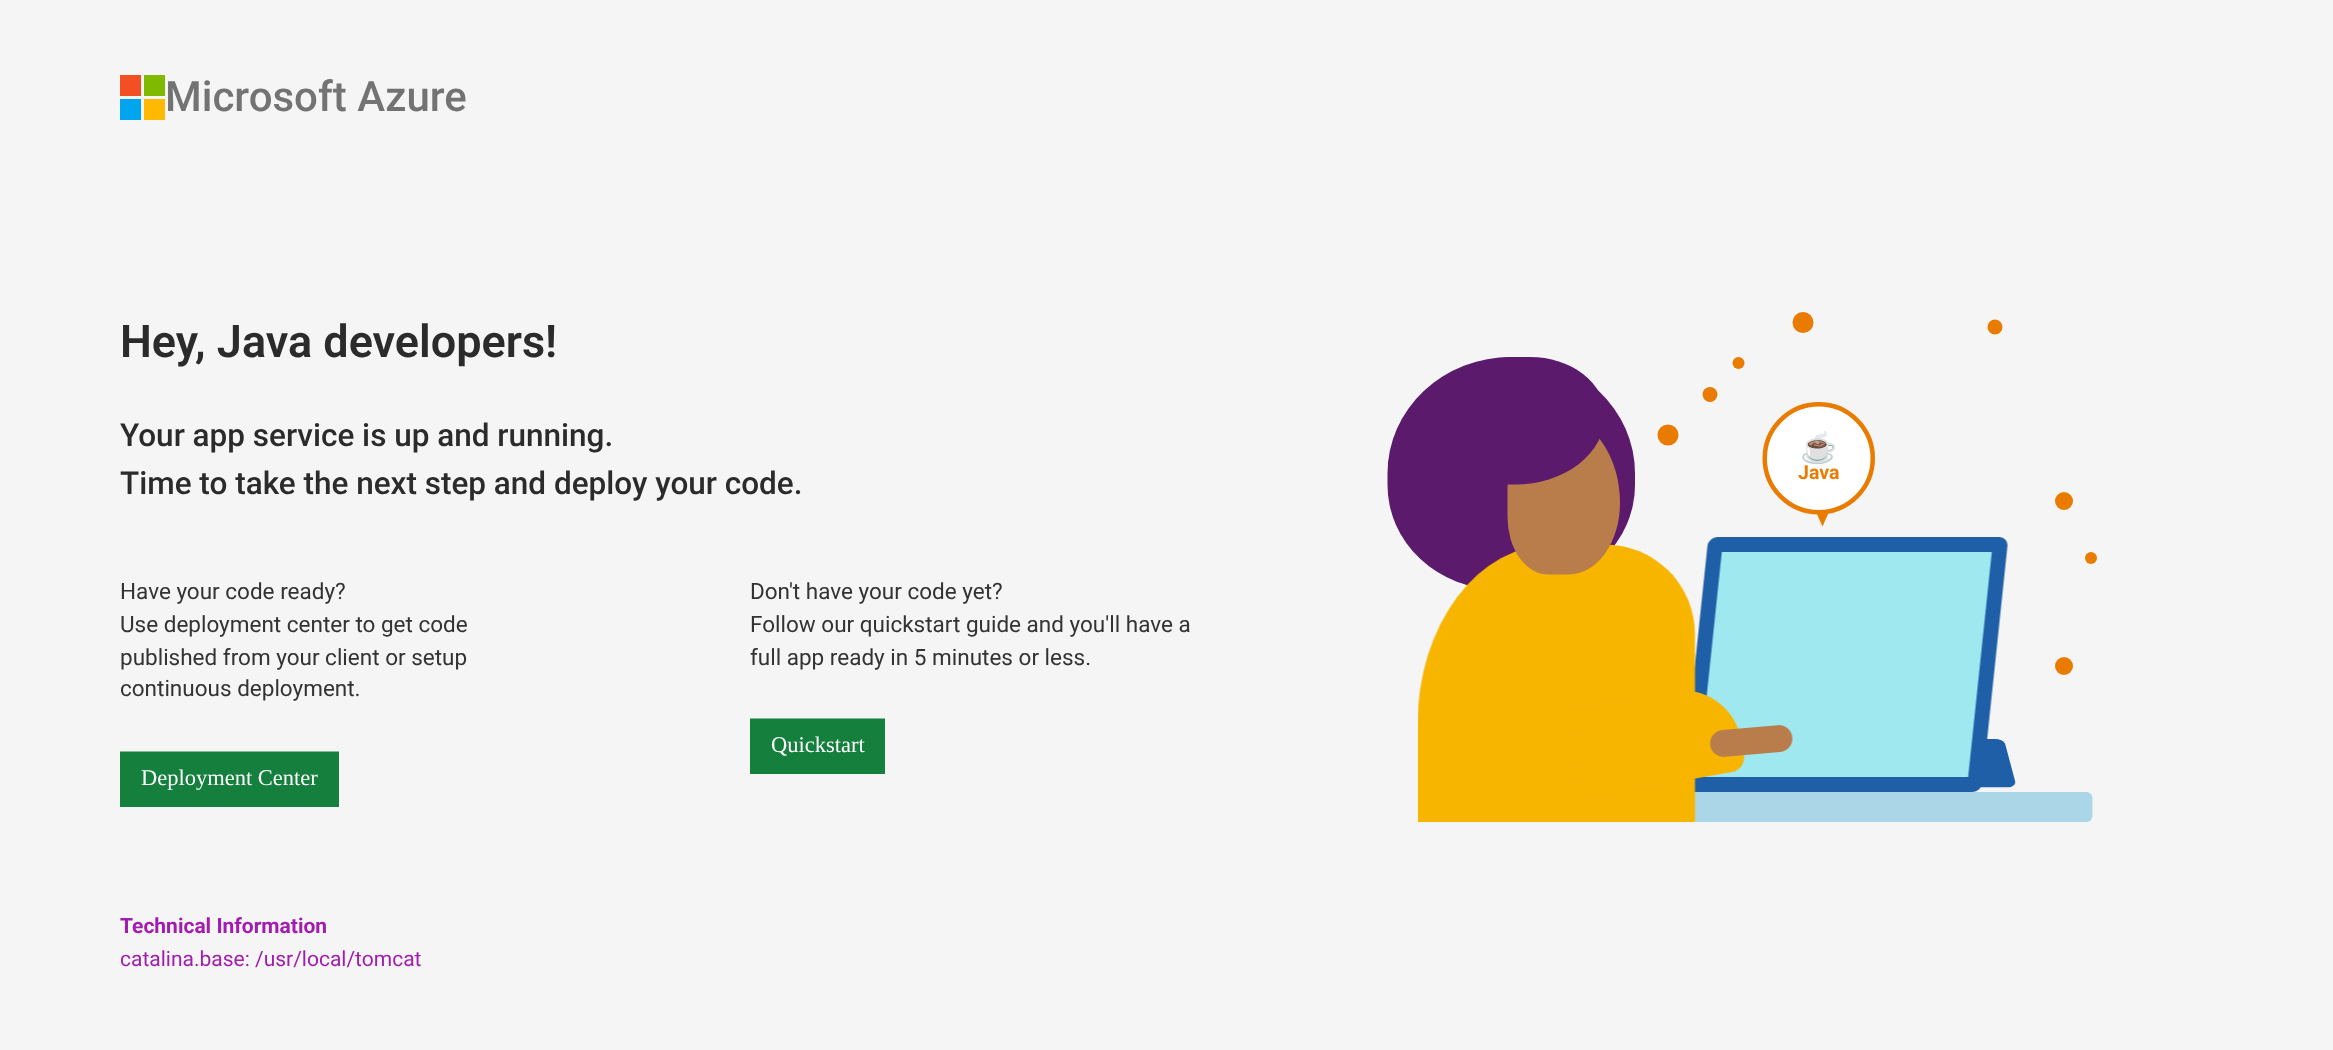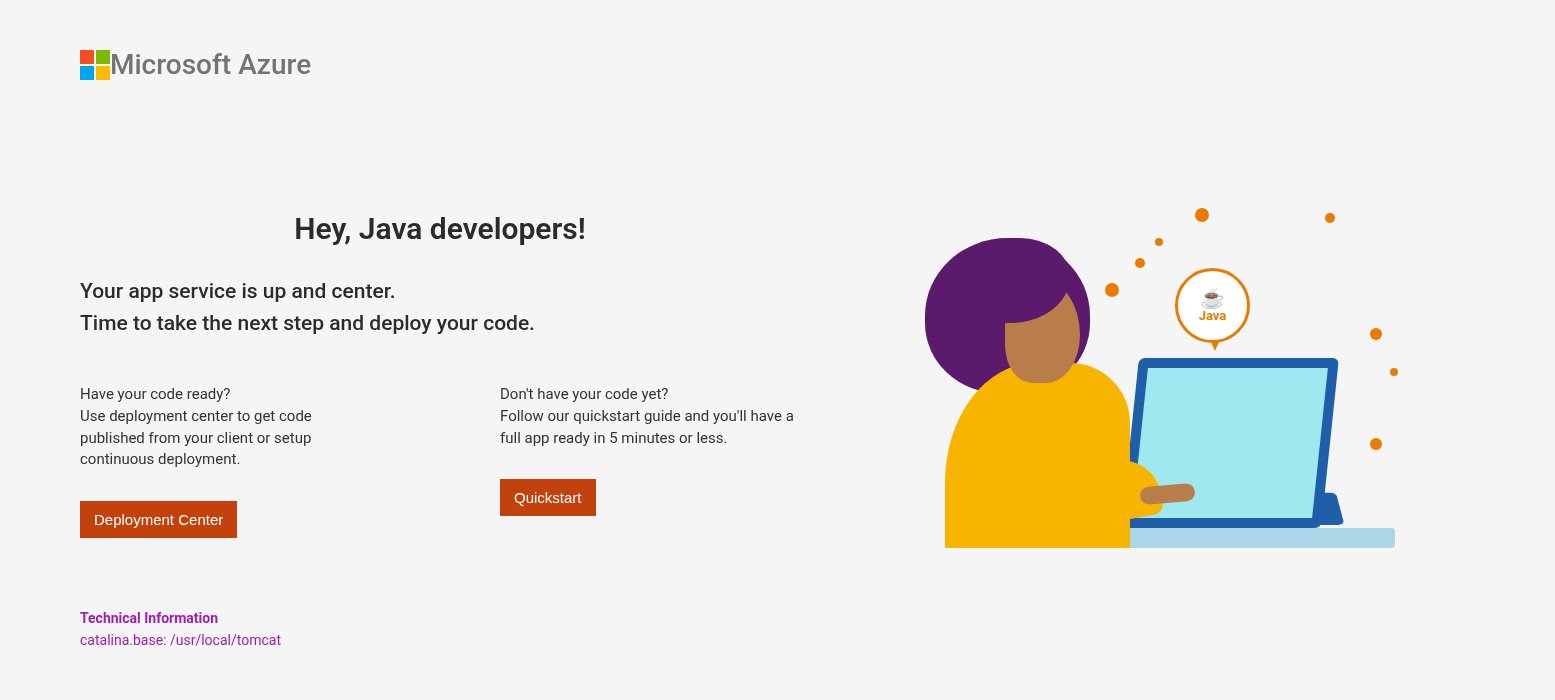--- a/index.html
+++ b/index.html
@@ -43,21 +43,20 @@
     .brand-text {
       font-size: 28px;
       color: #737373;
       font-weight: 500;
     }
     h1 {
       font-size: 30px;
       color: #2b2b2b;
       font-weight: 600;
       margin-bottom: 30px;
-      text-align: center;
     }
     .subhead {
       font-size: 21px;
       color: #2b2b2b;
       font-weight: 500;
       line-height: 1.5;
       margin-bottom: 45px;
     }
     .cols {
       display: flex;
@@ -69,27 +68,27 @@
       flex: 0 0 300px;
     }
     .col p {
       font-size: 15px;
       color: #333;
       line-height: 1.45;
       margin-bottom: 30px;
     }
     .btn {
       display: inline-block;
-      background: #c2410c;
+      background: #15803d;
       color: #fff;
       border: none;
       font-size: 15px;
       padding: 10px 14px;
       cursor: pointer;
-      font-family: Liberation Sans, sans-serif;
+      font-family: Liberation Serif, serif;
     }
     .tech {
       font-size: 14px;
       color: #a21caf;
       line-height: 1.55;
     }
     .tech-title {
       font-weight: 700;
     }
     .right-col {
@@ -241,21 +240,21 @@
           <div class="sq2"></div>
           <div class="sq3"></div>
           <div class="sq4"></div>
       </div>
       <div class="brand-text">Microsoft Azure</div>
     </div>
 
     <h1>Hey, Java developers!</h1>
 
     <div class="subhead">
-      <div>Your app service is up and center.</div>
+      <div>Your app service is up and running.</div>
       <div>Time to take the next step and deploy your code.</div>
     </div>
 
     <div class="cols">
       <div class="col">
         <p>
           <span>Have your code ready?</span><br>
           <span>Use deployment center to get code published from your client or setup continuous deployment.</span>
         </p>
         <button class="btn">Deployment Center</button>

